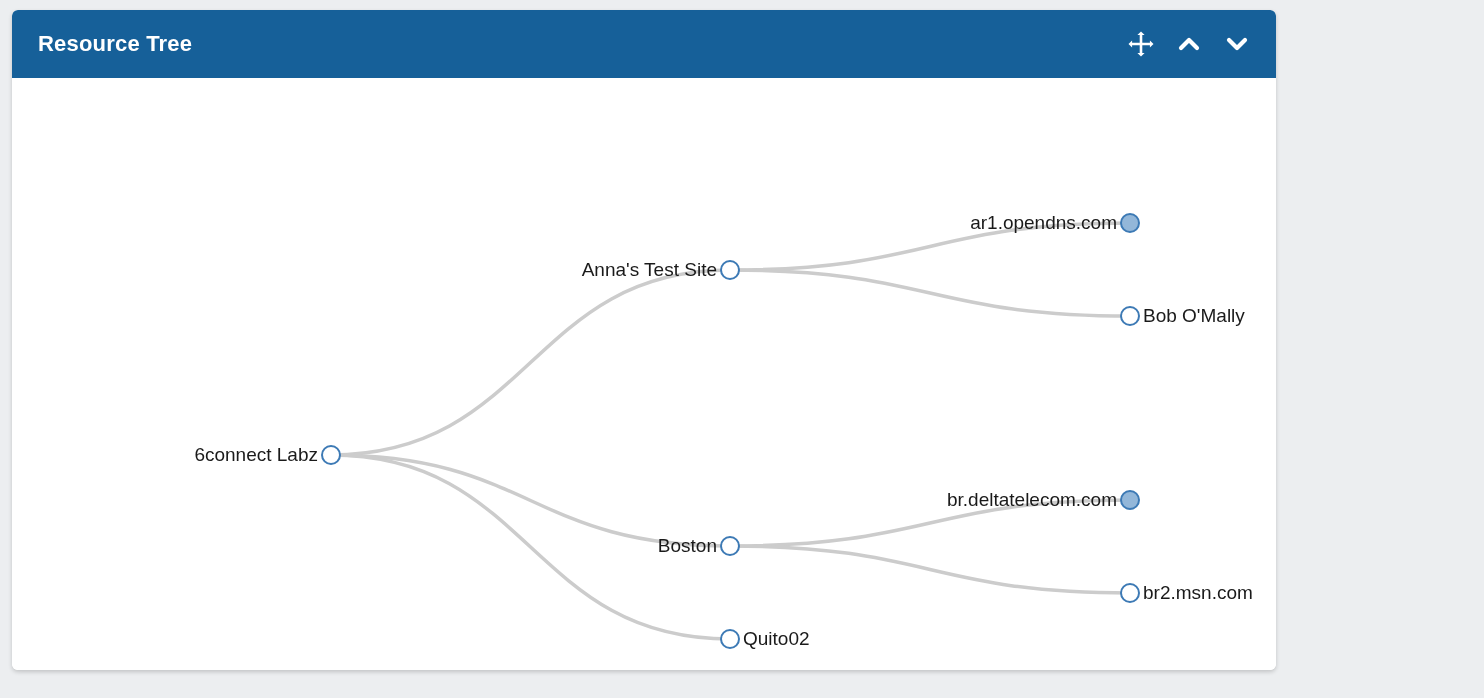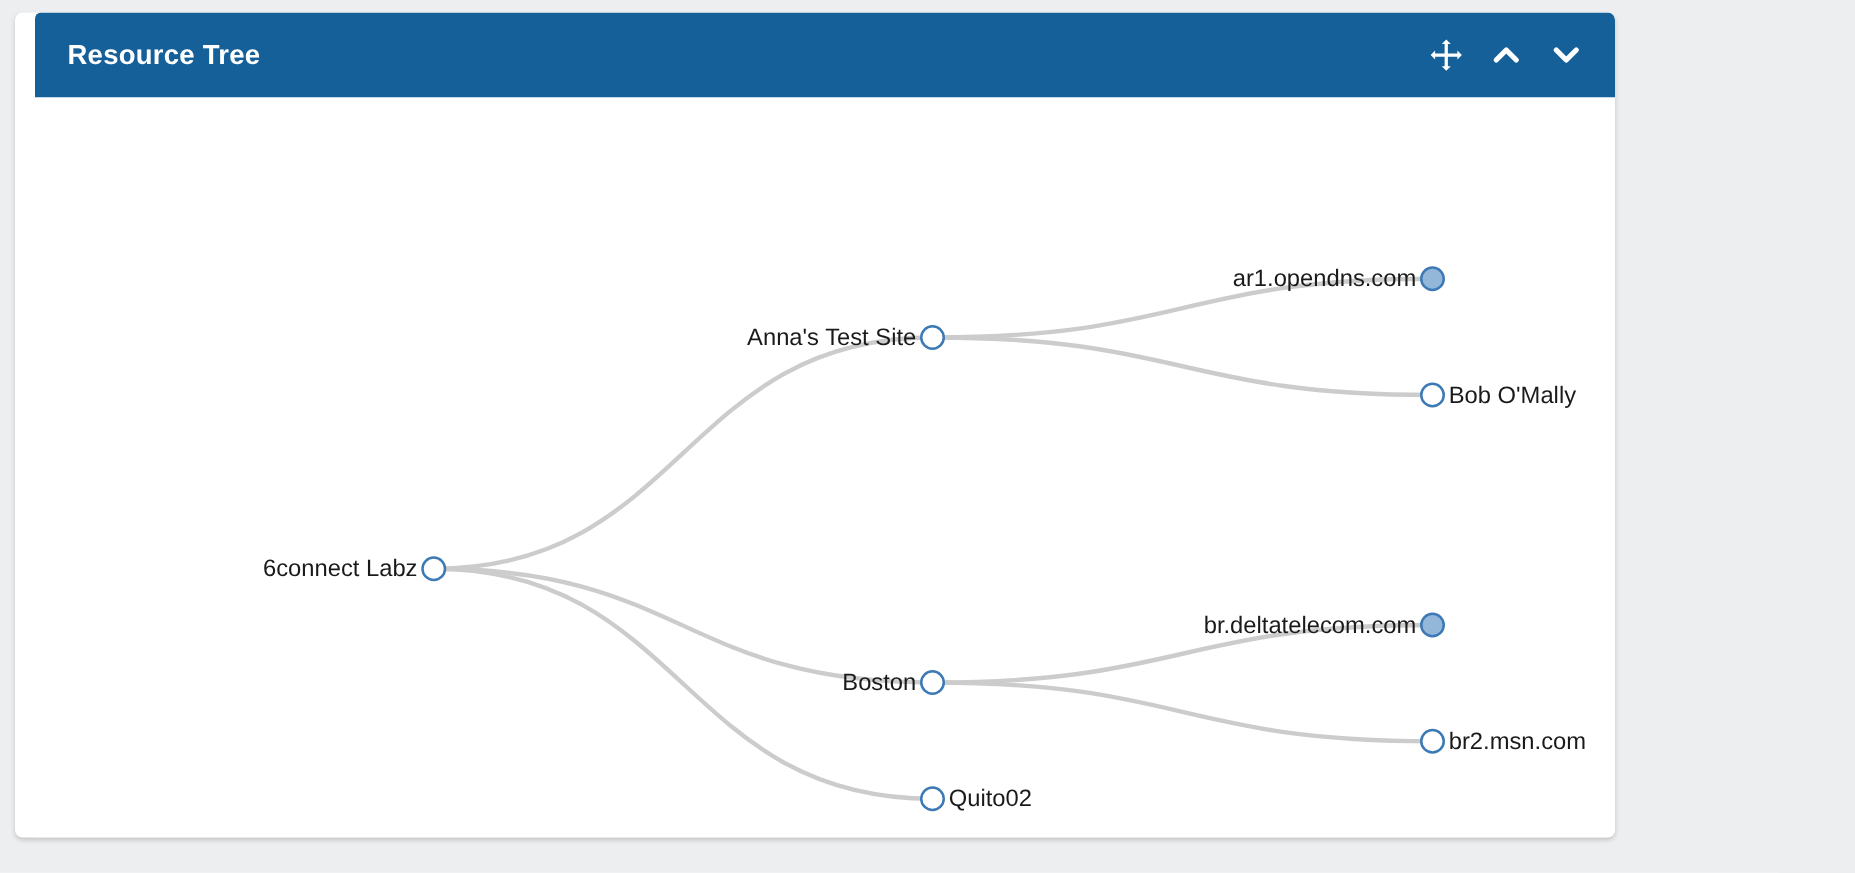--- a/index.html
+++ b/index.html
@@ -20,21 +20,20 @@
   .panel {
     position: absolute;
     left: 12px;
     top: 10px;
     width: 1264px;
     height: 660px;
     background: #ffffff;
     border-radius: 6px;
     box-shadow: 0 2px 4px rgba(0,0,0,0.18);
     overflow: hidden;
-    padding-left: 16px;
   }
 
   
   .panel-header {
     position: relative;
     height: 68px;
     background: #166099;
     border-top-left-radius: 5px;
     border-top-right-radius: 5px;
     display: flex;

